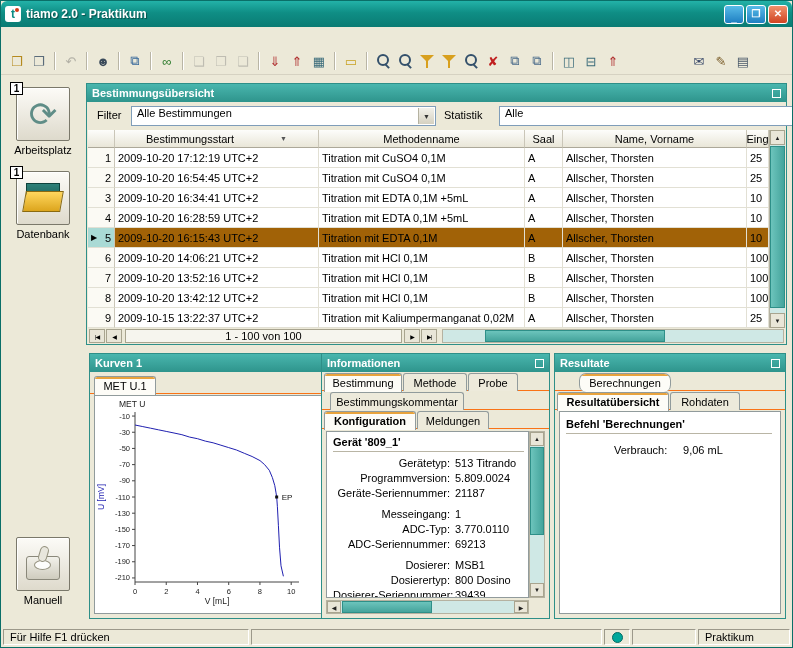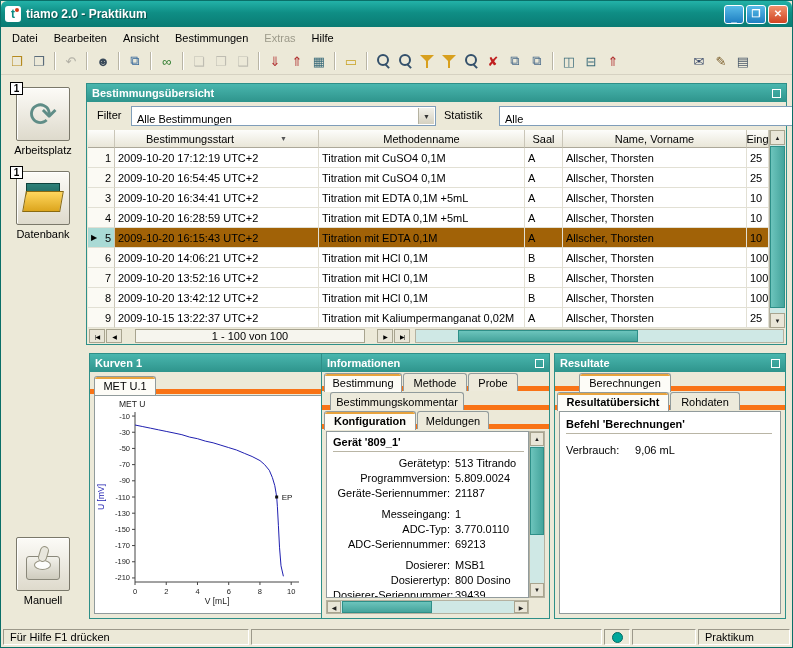--- a/index.html
+++ b/index.html
@@ -74,21 +74,21 @@
   .phead { position:absolute; top:0; left:0; right:0; height:18px;
     background:linear-gradient(180deg,#49B6AE,#2E948C); color:#fff; font-weight:bold;
     display:flex; align-items:center; padding:0 5px; }
   .phead .ptitle { flex:1; font-size:11px; }
   .pbox { width:9px; height:9px; border:1px solid #fff; }
 
   
   .filterrow { position:absolute; top:18px; left:0; right:0; height:28px; }
   .flt-label { position:absolute; top:7px; }
   .combo { position:absolute; top:4px; height:20px; background:#fff; border:1px solid #7F9DB9;
-    display:flex; align-items:flex-end; padding-left:5px; }
+    display:flex; align-items:flex-start; padding-left:5px; }
   .combo .carrow { position:absolute; right:1px; top:1px; bottom:1px; width:16px;
     background:linear-gradient(#F2F1EA,#D5D1C1); border-left:1px solid #B5B2A1;
     display:flex; align-items:center; justify-content:center; font-size:7px; color:#333; }
   .tgrid { display:grid; grid-template-columns:27px 204px 206px 38px 184px 22px; }
   .thead { position:absolute; top:46px; left:1px; height:18px; }
   .th { background:linear-gradient(#FDFDFB,#E9E6D8); border-right:1px solid #CAC6B8;
     border-bottom:1px solid #ACA899; display:flex; align-items:center; justify-content:center;
     white-space:nowrap; overflow:hidden;gap:42px; }
   .sortmark { font-size:7px; color:#555; margin-left:4px; }
   .tbody { position:absolute; top:64px; left:1px; }
@@ -104,29 +104,29 @@
   .sbtn { background:#E9E6D8; border:1px solid #A8A48F; font-size:6px; display:flex;
     align-items:center; justify-content:center; color:#222; }
   .vscroll .up { position:absolute; top:0; left:0; width:15px; height:15px; }
   .vscroll .down { position:absolute; bottom:0; left:0; width:15px; height:15px; }
   .vthumb { position:absolute; left:0; top:16px; width:15px; height:162px;
     background:linear-gradient(90deg,#6CC4BC,#45A49C); border:1px solid #2E8F88; }
   .pager { position:absolute; left:1px; right:1px; top:244px; height:16px; background:#ECE9D8;
     display:flex; align-items:center; padding-left:1px; }
   .pbtn { width:16px; height:14px; background:#E9E6D8; border:1px solid #A8A48F; font-size:6px;
     display:flex; align-items:center; justify-content:center; margin-right:1px; letter-spacing:-1px; }
-  .ptext { width:230px; height:14px; border:1px solid #A8A48F; background:#F6F5EE; display:flex;
-    align-items:center; justify-content:center; margin:0 12px; }
+  .ptext { width:277px; height:14px; border:1px solid #A8A48F; background:#F6F5EE; display:flex;
+    align-items:center; justify-content:center; margin:0 2px; }
   .hscroll { flex:1; height:14px; background:#CFE8E5; border:1px solid #B5B2A1; position:relative;
     margin-left:4px; margin-right:1px; }
   .hthumb { position:absolute; top:0; height:12px; left:42px; width:180px;
     background:linear-gradient(#6CC4BC,#45A49C); border:1px solid #2E8F88; }
 
   
-  .tabrow { position:absolute; left:0; right:0; height:18px; border-bottom:5px solid #f97316;text-decoration:underline; }
+  .tabrow { position:absolute; left:0; right:0; height:18px; border-bottom:1px solid #f97316;text-decoration:underline; }
   .tab { position:absolute; top:0; height:18px; background:#EDEADB; border:1px solid #919B9C;
     border-bottom:none; border-radius:3px 3px 0 0; display:flex; align-items:center;
     justify-content:center; padding:0 6px; white-space:nowrap; overflow:hidden; }
   .tab.active { background:#FDFCF7; height:19px; z-index:2; }
   .tab.active::before { content:""; position:absolute; top:0; left:0; right:0; height:2px;
     background:#E8A33D; border-radius:3px 3px 0 0; }
   .tab.bold { font-weight:bold; }
 
   
   .chartbox { position:absolute; left:4px; top:41px; right:4px; bottom:4px; background:#fff;
@@ -149,21 +149,21 @@
   .ihscroll { position:absolute; left:4px; right:20px; bottom:4px; height:14px; background:#CFE8E5;
     border:1px solid #B5B2A1; }
   .ihscroll .left { position:absolute; left:0; top:0; width:14px; height:12px; }
   .ihscroll .right { position:absolute; right:0; top:0; width:14px; height:12px; }
   .ihthumb { position:absolute; left:15px; top:0; width:90px; height:12px;
     background:linear-gradient(#6CC4BC,#45A49C); border:1px solid #2E8F88; }
 
   
   .resbox { position:absolute; left:4px; top:57px; right:4px; bottom:4px; background:#fff;
     border:1px solid #919B9C; padding:6px 6px; }
-  .rrow { margin-top:10px; white-space:nowrap; }
+  .rrow { margin-top:10px; white-space:nowrap;margin-left:48px; }
   .rlabel { display:inline-block; min-width:66px; }
 
   
   .statusbar { position:absolute; left:0; right:0; bottom:0; height:20px; background:#ECE9D8;
     display:flex; align-items:center; padding:1px 2px; gap:2px; }
   .sseg { height:16px; border:1px solid; border-color:#9C998A #FFF #FFF #9C998A; display:flex;
     align-items:center; padding:0 6px; white-space:nowrap; overflow:hidden; }
   .seg-help { width:246px; }
   .seg-space { flex:1; }
   .seg-dot { width:26px; justify-content:center; padding:0; }
@@ -183,28 +183,20 @@
         <span>_</span>
       </div>
     <div class="winbtn max">
         <span>❐</span>
       </div>
     <div class="winbtn close">
         <span>✕</span>
       </div>
   </div>
 
-  <div class="menubar">
-    <span class="menu-item">Datei</span>
-    <span class="menu-item">Bearbeiten</span>
-    <span class="menu-item">Ansicht</span>
-    <span class="menu-item">Bestimmungen</span>
-    <span class="menu-item disabled">Extras</span>
-    <span class="menu-item">Hilfe</span>
-  </div>
 
   <div class="toolbar">
       <span class="tool" style="color: rgb(181, 138, 30);">❒</span>
       <span class="tool" style="color: rgb(90, 107, 122);">❐</span>
       <span class="tsep"></span>
       <span class="tool disabled" style="color: rgb(85, 85, 85);">↶</span>
       <span class="tsep"></span>
       <span class="tool" style="color: rgb(58, 74, 90);">☻</span>
       <span class="tsep"></span>
       <span class="tool" style="color: rgb(53, 103, 154);">⧉</span>
@@ -517,21 +509,21 @@
       <div class="sbtn right">▶</div>
     </div>
   </div>
 
   <div class="panel" style="left:553px; top:352px; width:232px; height:266px;">
     <div class="phead">
       <span class="ptitle">Resultate</span>
       <span class="pbox"></span>
     </div>
     <div class="tabrow" style="top:19px;">
-      <div class="tab active" style="left:24px; width:92px;">Berechnungen</div>
+      <div class="tab active" style="left:24px; width:92px;border-radius:7px;">Berechnungen</div>
     </div>
     <div class="tabrow" style="top:38px;">
       <div class="tab active bold" style="left:2px; width:112px;">Resultatübersicht</div>
       <div class="tab" style="left:115px; width:70px;">Rohdaten</div>
     </div>
     <div class="resbox">
       <div class="gtitle">Befehl 'Berechnungen'</div>
       <div class="gline"></div>
       <div class="rrow">
         <span class="rlabel">Verbrauch:</span>

